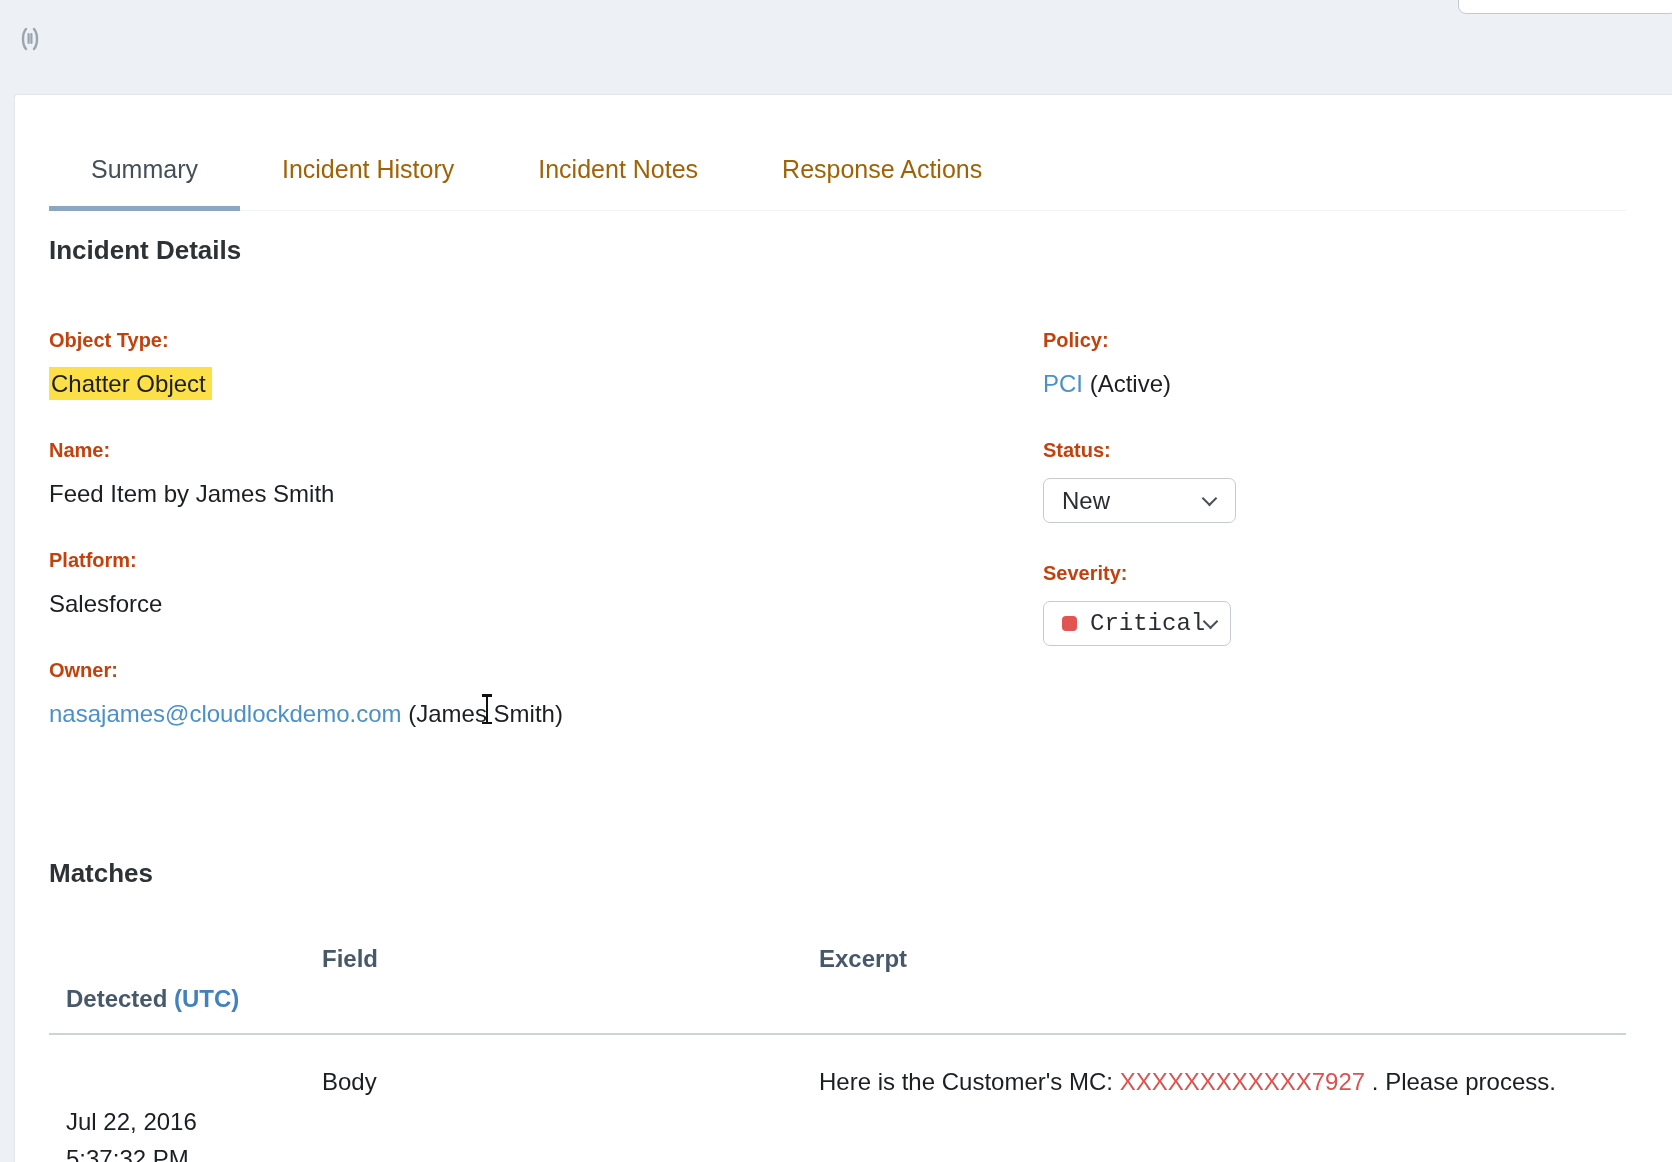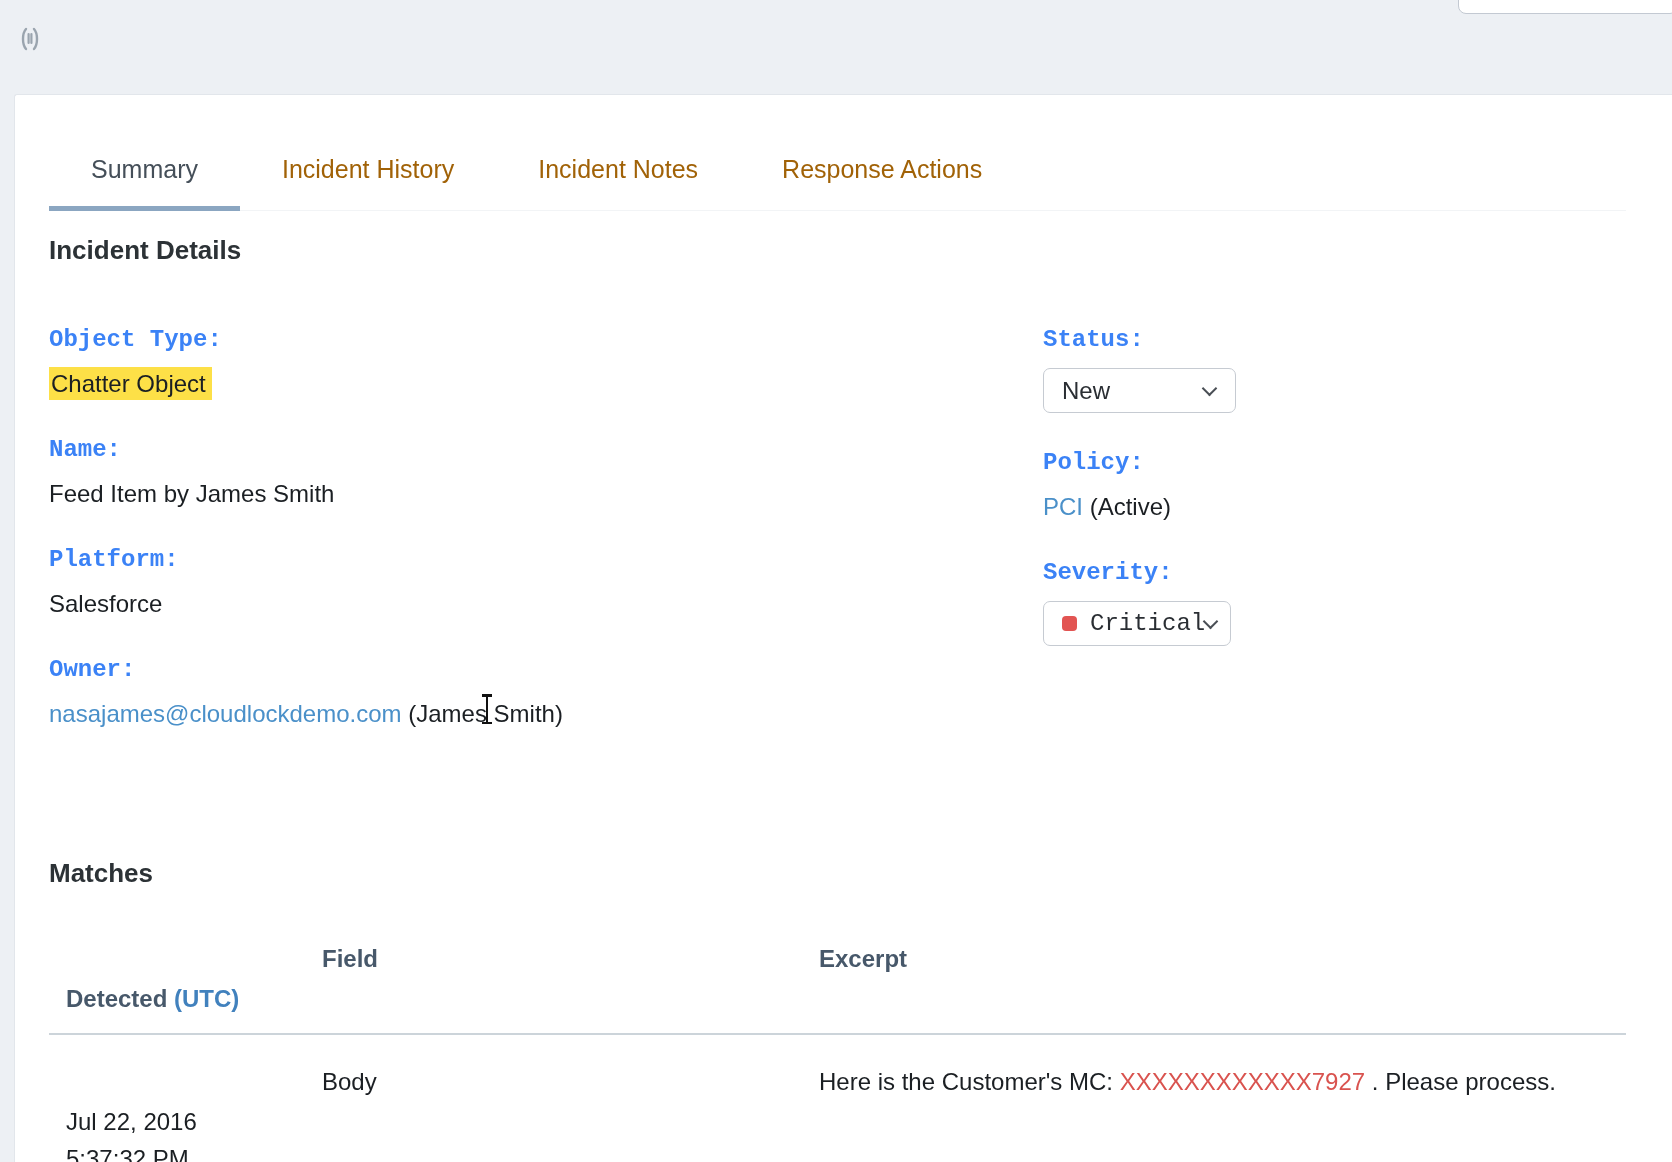--- a/index.html
+++ b/index.html
@@ -55,22 +55,22 @@
   .h-details { margin-top:24px; }
   .h-matches { margin-top:94px; }
 
   
   .details { display:flex; margin-top:58px; }
   .col-left { width:994px; flex:none; }
   .col-right { flex:1; }
 
   .field { margin-bottom:34px; }
   .field .label {
-    display:block; font-size:24px; font-weight:700; color:#3b82f6;
-    line-height:32px; margin-bottom:12px;font-family:Liberation Mono, monospace;
+    display:block; font-size:20px; font-weight:700; color:#c2410c;
+    line-height:32px; margin-bottom:12px;
   }
   .field .value { font-size:24px; line-height:32px; color:#1b1f23; }
   .hl { background:#fde047; padding:3px 6px 3px 2px; }
   a.link { color:#4a90c9; text-decoration:none; cursor:pointer; }
   .plain-suffix { color:#1b1f23; }
 
   
   .select {
     display:flex; align-items:center;
     height:45px; border:1px solid #c6cbd2; border-radius:7px;
@@ -154,31 +154,31 @@
       <div class="field">
         <span class="label">Owner:</span>
         <span class="value">
           <a class="link">nasajames@cloudlockdemo.com</a><span class="plain-suffix"> (James Smith)</span>
         </span>
       </div>
     </div>
 
     <div class="col-right">
       <div class="field">
+        <span class="label">Policy:</span>
+        <span class="value">
+          <a class="link">PCI</a><span class="plain-suffix"> (Active)</span>
+        </span>
+      </div>
+      <div class="field">
         <span class="label">Status:</span>
         <div class="select status">
           <span class="sel-text">New</span>
           <span class="chev"></span>
         </div>
-      </div>
-      <div class="field">
-        <span class="label">Policy:</span>
-        <span class="value">
-          <a class="link">PCI</a><span class="plain-suffix"> (Active)</span>
-        </span>
       </div>
       <div class="field">
         <span class="label">Severity:</span>
         <div class="select severity">
           <span class="dot"></span>
           <span class="sel-text">Critical</span>
           <span class="chev"></span>
         </div>
       </div>
     </div>

